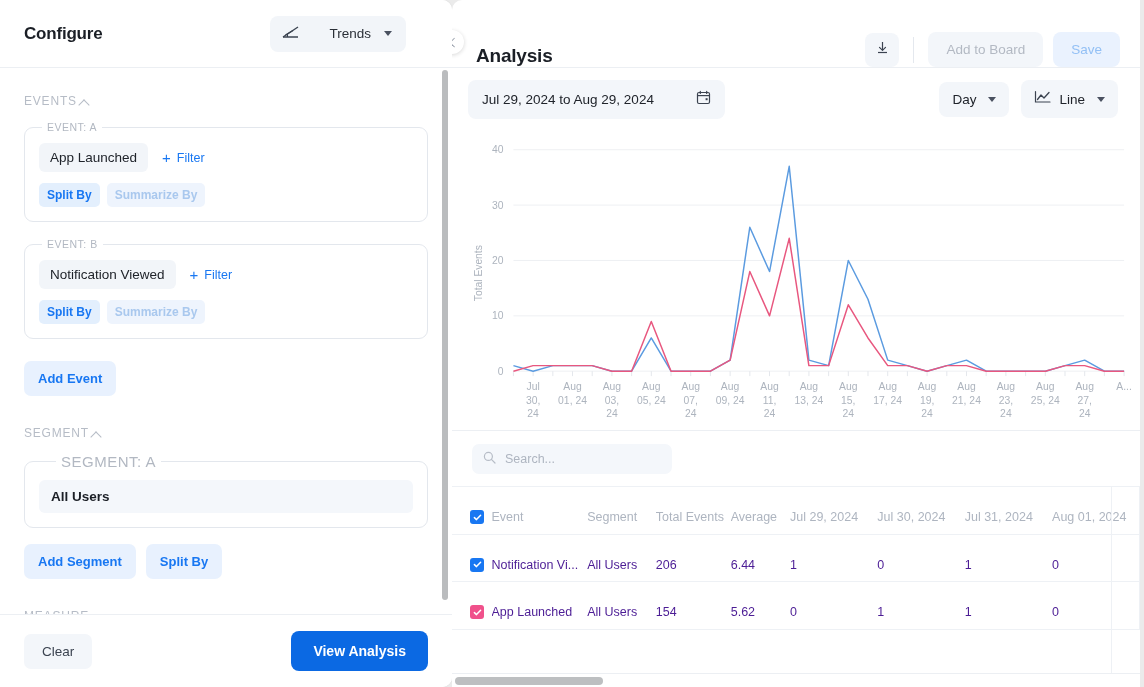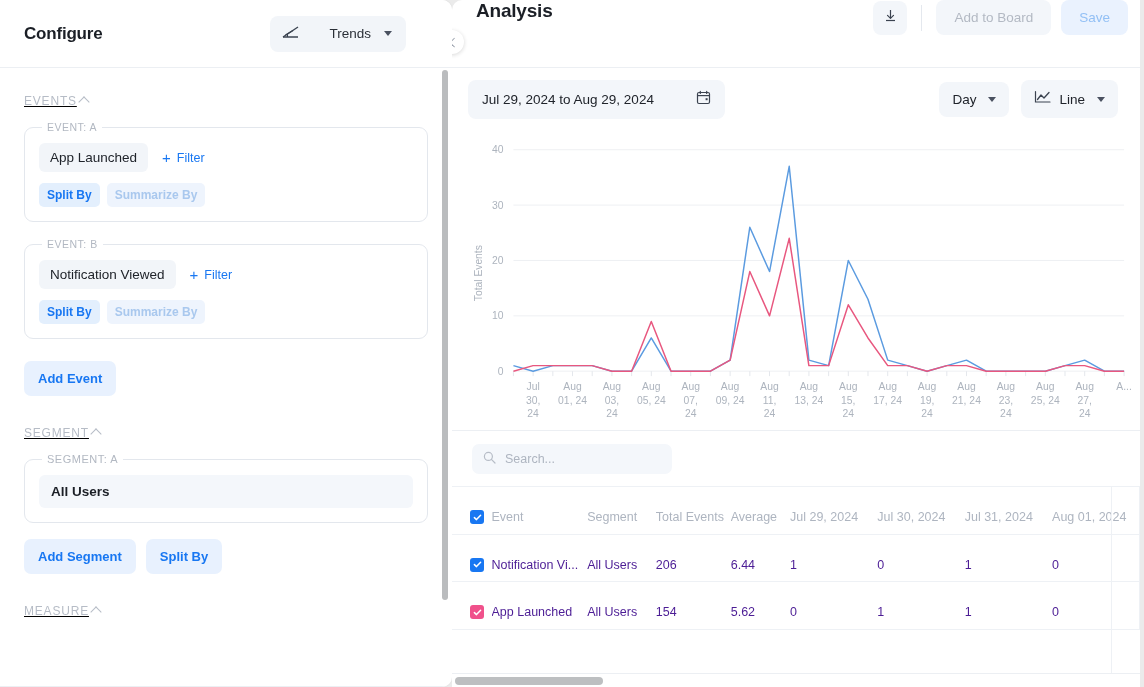--- a/index.html
+++ b/index.html
@@ -49,23 +49,22 @@
   }
 
   .cfg-body {
     flex: 1 1 auto;
     position: relative;
     overflow: hidden;
     padding: 26px 24px 0 24px;
     border-bottom: 1px solid #eceff3;
   }
   .sec-head {
-    display: flex; align-items: flex-start; gap: 2px;
+    display: flex; align-items: flex-end; gap: 2px;
     margin-bottom: 13px;
-    text-decoration: underline;
   }
   .sec-title {
     font-size: 12px; letter-spacing: 0.8px; color: #b6bcc6; font-weight: 500;
   }
   .chev-up {
     width: 11px; height: 11px; position: relative;
   }
   .chev-up::before {
     content: ""; position: absolute; left: 1px; top: 4px;
     width: 7px; height: 7px;
@@ -112,22 +111,22 @@
     border: none;
   }
   .mt18 { margin-top: 6px; }
   .sec-gap { margin-top: 30px; }
 
   fieldset.seg-box {
     border: 1px solid #e3e7ed; border-radius: 9px;
     padding: 10px 14px 14px 14px;
   }
   fieldset.seg-box legend {
-    font-size: 11px; letter-spacing: 0.5px; color: #b2b8c2;
-    padding: 0 5px; margin-left: 3px;
+    font-size: 15px; letter-spacing: 0.5px; color: #b2b8c2;
+    padding: 0 5px; margin-left: 17px;
   }
   .seg-field {
     background: #f4f7fb; border-radius: 6px;
     padding: 9px 12px; font-size: 13.5px; font-weight: bold; color: #1b1f26;
     cursor: pointer;
   }
   .row-gap { display: flex; gap: 10px; margin-top: 16px; }
 
   .cfg-scroll {
     position: absolute; right: 4px; top: 2px;
@@ -159,22 +158,22 @@
   .analysis {
     position: relative;
     width: 688px; height: 687px;
     background: #fff;
     border-top-left-radius: 10px;
     display: flex; flex-direction: column;
     overflow: hidden;
   }
   .ana-header {
     height: 68px; flex: 0 0 68px;
-    display: flex; align-items: flex-start;
-    padding: 0 12px 0 24px;
+    display: flex; align-items: flex-end;
+    padding: 0 20px 0 24px;
     border-bottom: 1px solid #eceff3;
   }
   .ana-title { font-size: 19px; font-weight: bold; color: #1b1f26; letter-spacing: -0.2px; }
   .hdr-actions { margin-left: auto; display: flex; align-items: center; gap: 10px; }
   .icon-btn {
     width: 34px; height: 34px; border-radius: 8px;
     background: #f3f6fa;
     display: flex; align-items: center; justify-content: center;
     cursor: pointer;
   }
@@ -381,20 +380,24 @@
       </div>
 
       <div class="sec-head sec-gap">
         <span class="sec-title">MEASURE</span>
         <span class="chev-up"></span>
       </div>
 
       <div class="cfg-scroll"></div>
     </div>
 
+    <div class="cfg-footer">
+      <button class="clear-btn">Clear</button>
+      <button class="view-btn">View Analysis</button>
+    </div>
   </section>
 
   <section class="analysis">
 
     <div class="collapse-handle">
       <span class="chev-left"></span>
     </div>
 
     <div class="ana-header">
       <div class="ana-title">Analysis</div>

